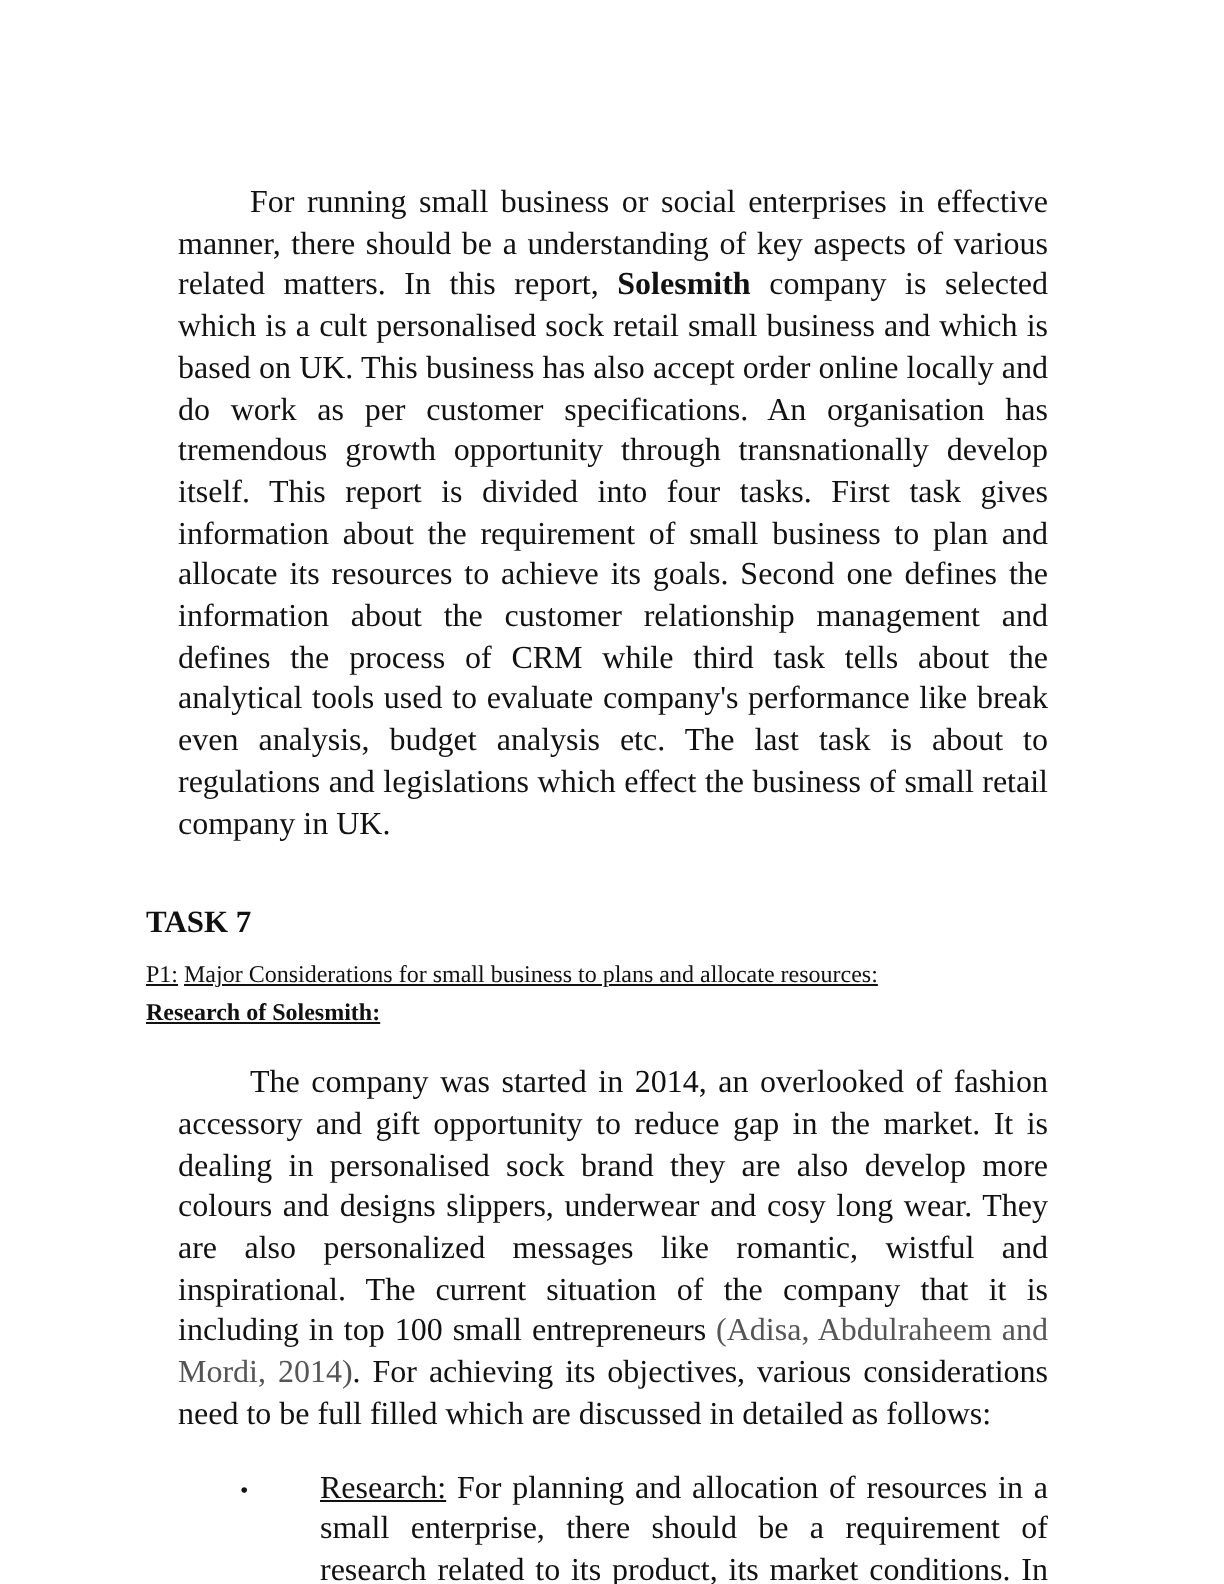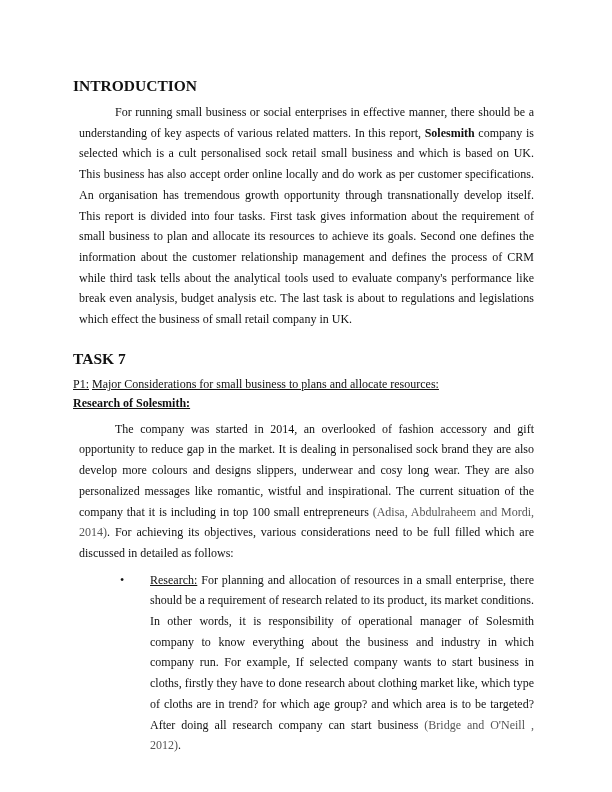--- a/index.html
+++ b/index.html
@@ -1,35 +1,34 @@
 <!DOCTYPE html>
 <html><head>
 <meta charset="utf-8">
 <style>
   html, body { margin: 0; padding: 0; background: #ffffff; }
   body { width: 612px; height: 792px; position: relative; overflow: hidden;
          font-family: "Liberation Serif", "DejaVu Serif", serif; color: #111; }
   .page { position: absolute; left: 73px; top: 76px; width: 467px; }
   h1 { font-size: 15.5px; font-weight: bold; margin: 0 0 4px 0; line-height: 20px; }
-  p { margin: 6px; font-size: 12px; line-height: 20.7px; text-align: justify; }
+  p { margin: 16px; font-size: 16px; line-height: 20.7px; text-align: justify; }
   .indent { text-indent: 36px; }
   .gap-task { height: 13px; }
   .sub { font-size: 12px; line-height: 19px; margin: 0; font-family: Liberation Serif, serif; }
   .u { text-decoration: underline; }
   .b { font-weight: bold; }
   .cite { color: #555; }
   ul { list-style: none; margin: 0; padding: 0; }
   .bullet-item { position: relative; margin-left: 71px; }
   .bullet-dot { position: absolute; left: -24px; top: 0; font-size: 12px; line-height: 20.7px; }
 </style>
 </head>
 <body>
 
 <div class="page">
-  <h1>INTRODUCTION</h1>
   <p class="indent"><span>For running small business or social enterprises in effective manner, there should be a understanding of key aspects of various related matters. In this report, </span><span class="b">Solesmith</span><span> company is selected which is a cult personalised sock retail small business and which is based on UK. This business has also accept order online locally and do work as per customer specifications. An organisation  has tremendous growth opportunity through transnationally develop itself. This report is divided into four tasks. First task gives information about the requirement of small business to plan and allocate its resources to achieve its goals. Second one defines the information about the customer relationship management and defines the process of CRM while third task tells about the analytical tools used to evaluate company's performance like break even analysis, budget analysis etc. The last task is about to regulations and legislations which effect the business of small retail company in UK.</span></p>
 
   <div class="gap-task"></div>
   <h1>TASK 7</h1>
 
   <p class="sub" style="margin-top:6px;"><span class="u">P1:</span> <span class="u">Major Considerations for small business to plans and allocate resources:</span></p>
   <p class="sub b u">Research of Solesmith:</p>
 
   <p class="indent"><span>The company was started in 2014, an overlooked of fashion accessory and gift opportunity to reduce gap in the market. It is dealing in personalised sock brand they are also develop more colours and designs slippers, underwear and cosy long wear. They are also personalized messages like romantic, wistful and inspirational. The current situation of the company that it is including in top 100 small entrepreneurs </span><span class="cite">(Adisa, Abdulraheem and Mordi, 2014)</span><span>. For achieving its objectives, various considerations need to be full filled which are discussed in detailed as follows:</span></p>
 

